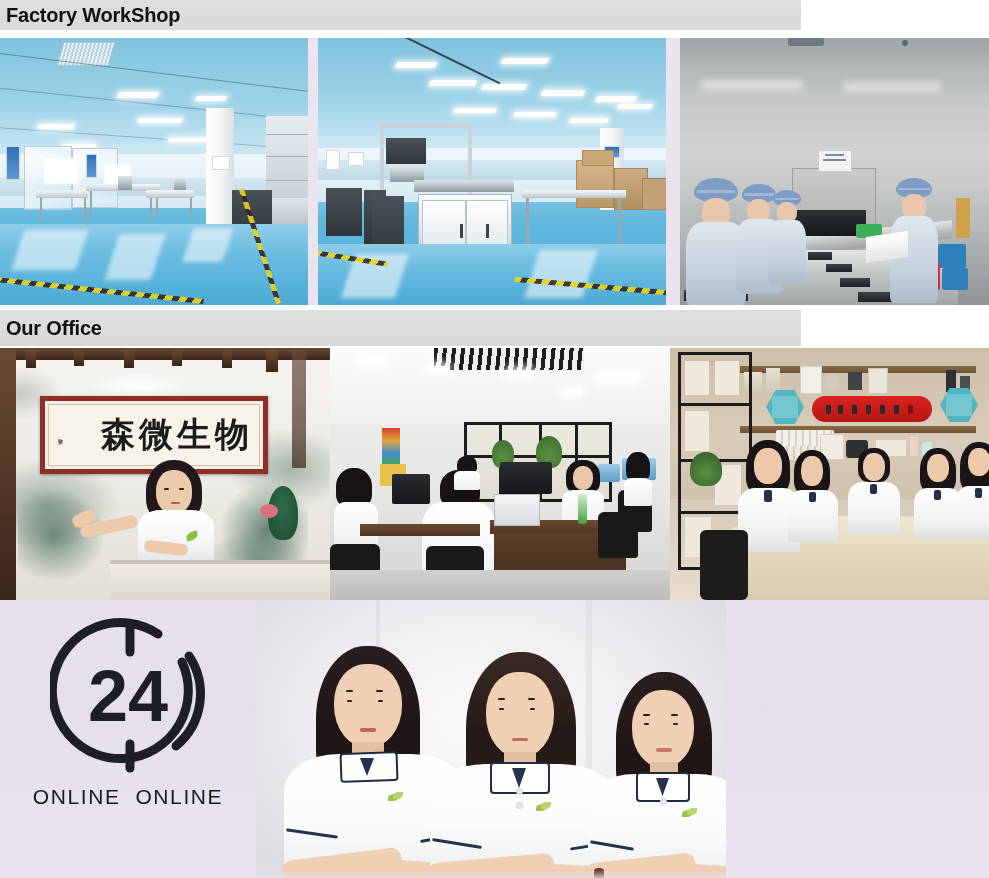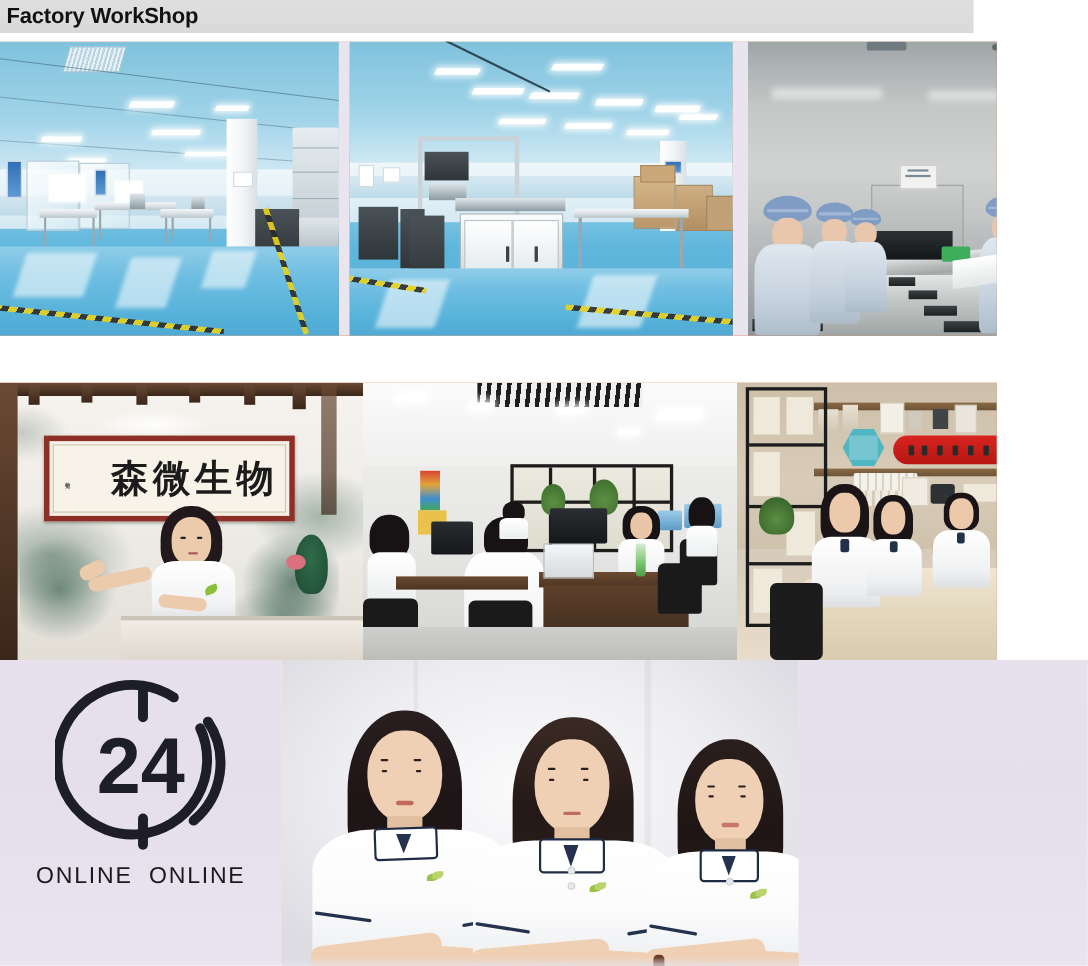--- a/index.html
+++ b/index.html
@@ -8,36 +8,36 @@
     width:989px;height:878px;
     background:#ffffff;
     font-family:"Liberation Sans","DejaVu Sans",sans-serif;
     overflow:hidden;
     position:relative;
   }
   .page{position:relative;width:989px;height:878px;}
 
   
   .section-header{
-    position:absolute;left:0;width:885px;
+    position:absolute;left:0;width:801px;
     background:linear-gradient(180deg,#dedede 0%,#dcdcdc 60%,#d9d9d9 100%);
     display:flex;align-items:center;
   }
   .section-header .title{
     font-weight:bold;color:#111111;
     padding-left:6px;letter-spacing:-0.2px;
     line-height:1;
   }
   #hdr-factory{top:0;height:30px;}
   #hdr-factory .title{font-size:20px;}
   #hdr-office{top:310px;height:36px;}
   #hdr-office .title{font-size:20px;}
 
   
-  .photo-row{position:absolute;left:0;width:906px;display:flex;background:#c2410c;}
+  .photo-row{position:absolute;left:0;width:989px;display:flex;background:#4c1d95;}
   #row-factory{top:38px;height:267px;}
   #row-office{top:348px;height:252px;}
 
   .photo{position:relative;overflow:hidden;background:#cfd8dc;}
   .photo::after{content:"";position:absolute;inset:0;pointer-events:none;}
 
   
   .gap{flex:0 0 auto;background:#e9e4ee;}
 
   
@@ -396,20 +396,23 @@
       <div class="worker" style="left:210px;top:140px;width:48px;height:125px">
         <div class="w-cap" style="left:6px;top:0;width:36px;height:20px"></div>
         <div class="w-face" style="left:12px;top:16px;width:24px;height:26px"></div>
         <div class="w-body" style="left:0px;top:38px;width:48px;height:87px"></div>
       </div>
 
       <div style="position:absolute;left:186px;top:196px;width:42px;height:26px;background:linear-gradient(180deg,#ffffff,#e3e6e6);transform:skewY(-8deg)"></div>
     </div>
   </div>
 
+  <div class="section-header" id="hdr-office">
+    <span class="title">Our Office</span>
+  </div>
 
   <div class="photo-row" id="row-office">
 
     <div class="photo p-reception" style="flex:0 0 330px;height:252px">
       <div class="marble"></div>
 
       <div class="beam" style="left:0;top:0;width:330px;height:12px"></div>
       <div class="beam" style="left:26px;top:0;width:10px;height:20px"></div>
       <div class="beam" style="left:74px;top:0;width:10px;height:18px"></div>
       <div class="beam" style="left:124px;top:0;width:10px;height:20px"></div>

